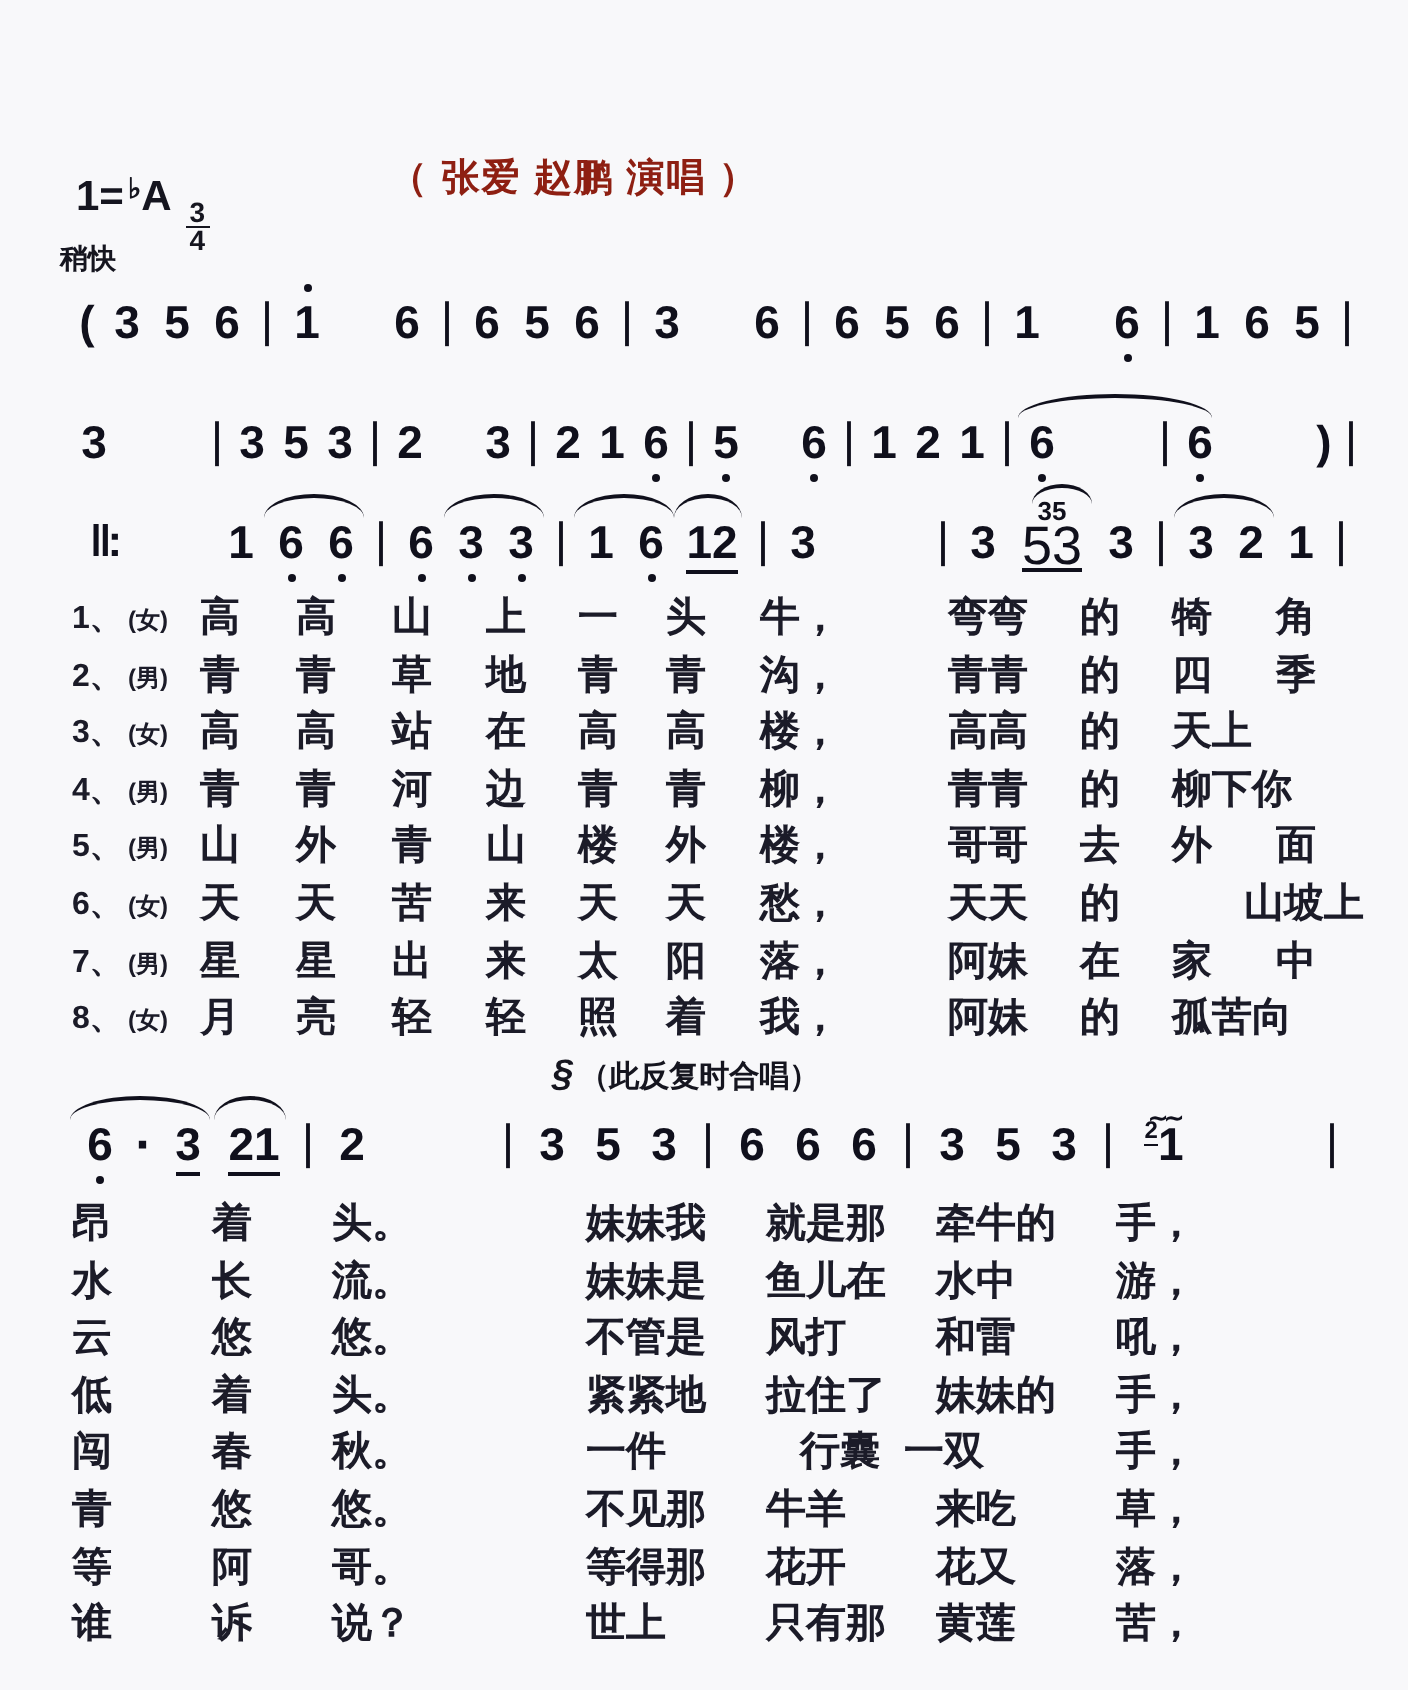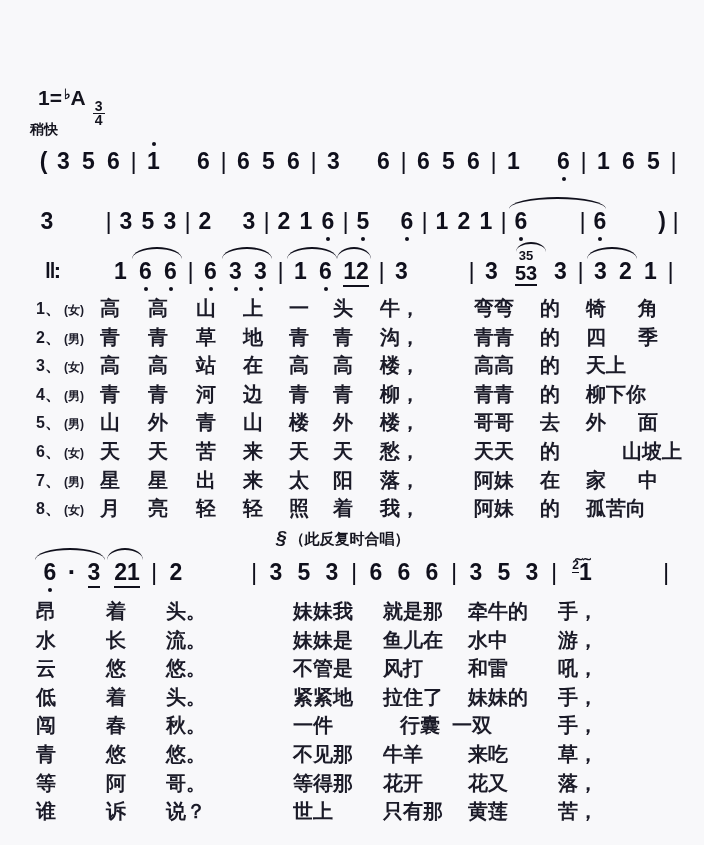--- a/index.html
+++ b/index.html
@@ -43,41 +43,42 @@
     width:4px;height:4px;border-radius:50%;background:#10101c;}
   .arc{position:absolute;left:-1px;top:-9px;height:10px;
     border-top:2px solid #10101c;border-radius:50% 50% 0 0/100% 100% 0 0;}
   .l2 .tok{width:22px;} .l2 .tok.bar{width:13px;} .l2 .tok.paren{width:14px;}
   .l4 .tok{width:28px;} .l4 .tok.bar{width:16px;} .l4 .tok.dot{width:16px;}
   
   .tok.stack{display:inline-flex;flex-direction:column;align-items:center;
     margin-top:-6px;}
   .stack .stop{position:relative;font-size:13px;line-height:12px;font-weight:bold;}
   .stack .stop .arc{left:-3px;top:-8px;width:30px;height:8px;}
-  .stack .sbot{font-size:20px;line-height:22px;font-weight:bold;
+  .stack .sbot{font-size:27px;line-height:22px;font-weight:normal;
     border-bottom:2px solid #10101c;}
   
   .tok.grace{display:inline-flex;align-items:flex-start;justify-content:center;}
   .grace .trill{position:absolute;top:-13px;left:12px;font-size:12px;
     letter-spacing:-2px;font-weight:bold;}
   .grace .g{font-size:12px;line-height:13px;font-weight:bold;margin-top:2px;
     border-bottom:1px solid #10101c;}
   .grace .gm{font-size:23px;line-height:30px;font-weight:bold;}
 
   
   .lyric-row{position:absolute;left:0;width:704px;height:29px;color:#1b1b28;}
   .lyric-row span{position:absolute;top:1px;font-size:20px;font-weight:600;
     white-space:nowrap;}
   .lyric-row .vnum{font-size:16px;top:5px;font-weight:bold;}
   .lyric-row .voice{font-size:12px;top:8px;font-weight:bold;}
 </style>
 </head>
 <body>
 
 <div id="sheet">
+  <div class="subtitle">（ 张爱 赵鹏 演唱 ）</div>
   <div class="credits">
   </div>
   <div class="keysig"><span>1=</span><span class="flat">♭</span><span>A</span><span class="frac">
         <span class="ft">3</span>
         <span class="fb">4</span>
       </span></div>
   <div class="tempo">稍快</div>
 
   <div class="music-line l1" style="top:146px"><span class="tok paren"><span class="glyph">(</span></span><span class="tok note"><span class="glyph">3</span></span><span class="tok note"><span class="glyph">5</span></span><span class="tok note"><span class="glyph">6</span></span><span class="tok bar"><span class="glyph">|</span></span><span class="tok note"><span class="glyph">1</span><span class="hdot"></span></span><span class="tok dash"><span class="glyph">-</span></span><span class="tok note"><span class="glyph">6</span></span><span class="tok bar"><span class="glyph">|</span></span><span class="tok note"><span class="glyph">6</span></span><span class="tok note"><span class="glyph">5</span></span><span class="tok note"><span class="glyph">6</span></span><span class="tok bar"><span class="glyph">|</span></span><span class="tok note"><span class="glyph">3</span></span><span class="tok dash"><span class="glyph">-</span></span><span class="tok note"><span class="glyph">6</span></span><span class="tok bar"><span class="glyph">|</span></span><span class="tok note"><span class="glyph">6</span></span><span class="tok note"><span class="glyph">5</span></span><span class="tok note"><span class="glyph">6</span></span><span class="tok bar"><span class="glyph">|</span></span><span class="tok note"><span class="glyph">1</span></span><span class="tok dash"><span class="glyph">-</span></span><span class="tok note"><span class="glyph">6</span><span class="ldot"></span></span><span class="tok bar"><span class="glyph">|</span></span><span class="tok note"><span class="glyph">1</span></span><span class="tok note"><span class="glyph">6</span></span><span class="tok note"><span class="glyph">5</span></span><span class="tok bar"><span class="glyph">|</span></span></div>
   <div class="music-line l2" style="top:206px"><span class="tok note"><span class="glyph">3</span></span><span class="tok dash"><span class="glyph">-</span></span><span class="tok dash"><span class="glyph">-</span></span><span class="tok bar"><span class="glyph">|</span></span><span class="tok note"><span class="glyph">3</span></span><span class="tok note"><span class="glyph">5</span></span><span class="tok note"><span class="glyph">3</span></span><span class="tok bar"><span class="glyph">|</span></span><span class="tok note"><span class="glyph">2</span></span><span class="tok dash"><span class="glyph">-</span></span><span class="tok note"><span class="glyph">3</span></span><span class="tok bar"><span class="glyph">|</span></span><span class="tok note"><span class="glyph">2</span></span><span class="tok note"><span class="glyph">1</span></span><span class="tok note"><span class="glyph">6</span><span class="ldot"></span></span><span class="tok bar"><span class="glyph">|</span></span><span class="tok note"><span class="glyph">5</span><span class="ldot"></span></span><span class="tok dash"><span class="glyph">-</span></span><span class="tok note"><span class="glyph">6</span><span class="ldot"></span></span><span class="tok bar"><span class="glyph">|</span></span><span class="tok note"><span class="glyph">1</span></span><span class="tok note"><span class="glyph">2</span></span><span class="tok note"><span class="glyph">1</span></span><span class="tok bar"><span class="glyph">|</span></span><span class="tok note"><span class="glyph">6</span><span class="ldot"></span><span class="arc" style="width: 97px;"></span></span><span class="tok dash"><span class="glyph">-</span></span><span class="tok dash"><span class="glyph">-</span></span><span class="tok bar"><span class="glyph">|</span></span><span class="tok note"><span class="glyph">6</span><span class="ldot"></span></span><span class="tok dash"><span class="glyph">-</span></span><span class="tok dash"><span class="glyph">-</span></span><span class="tok paren"><span class="glyph">)</span></span><span class="tok bar"><span class="glyph">|</span></span></div>

